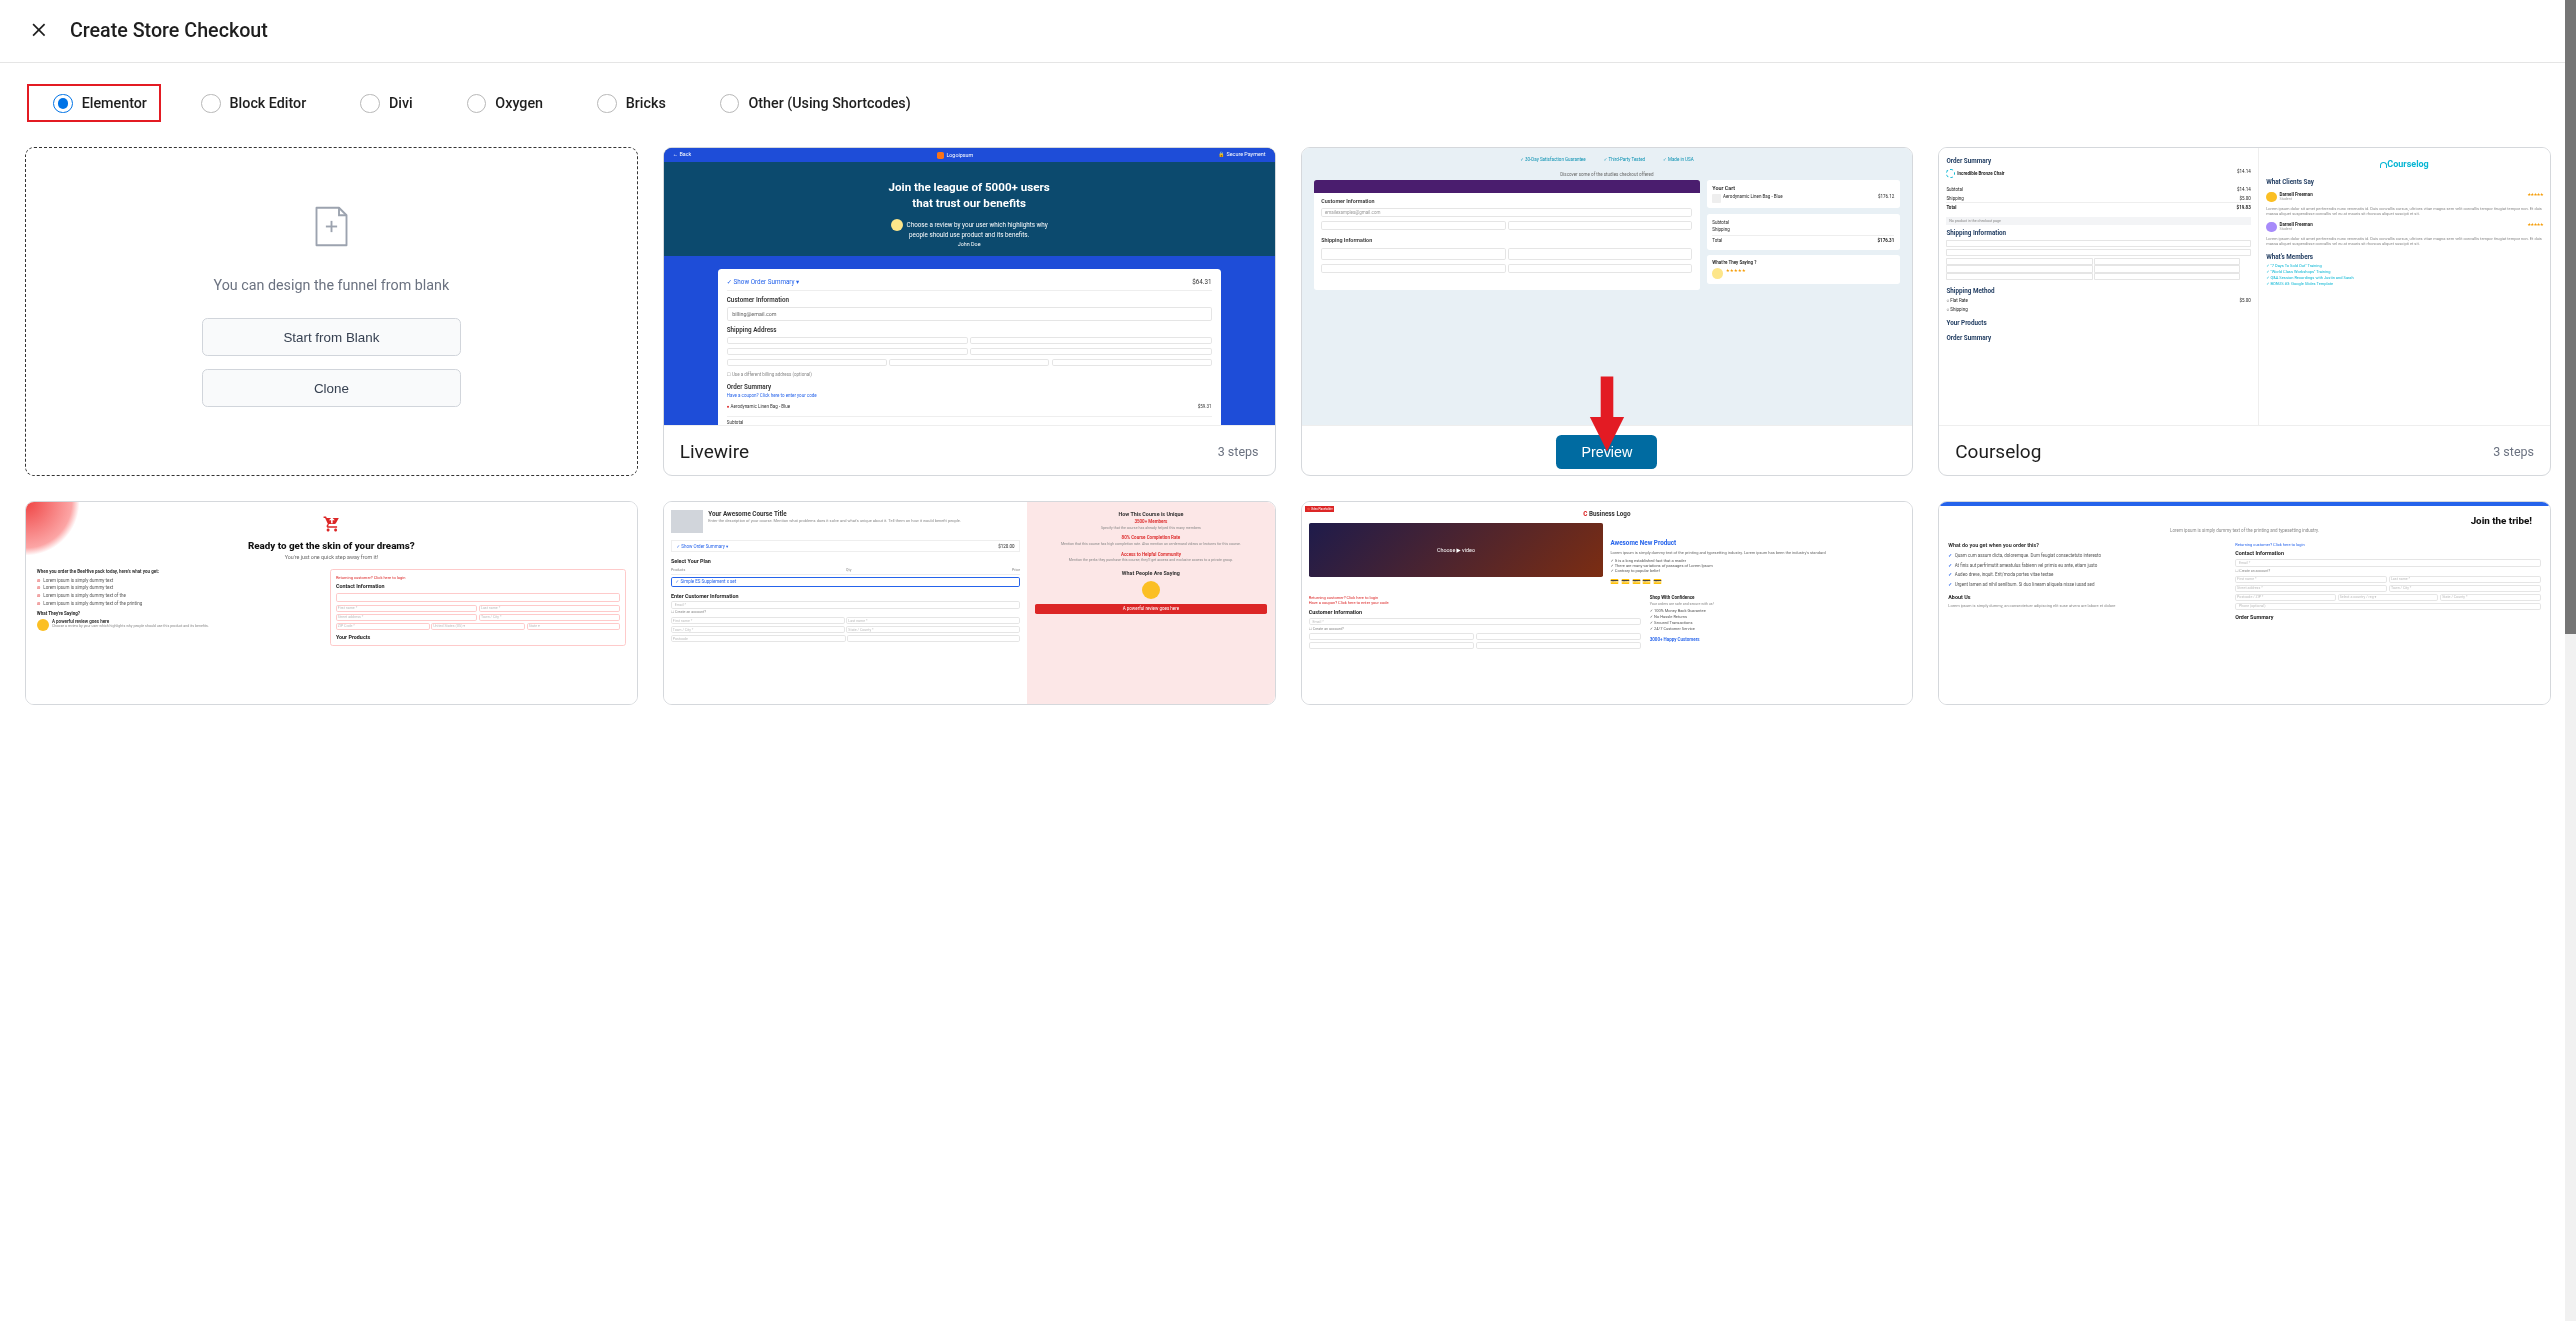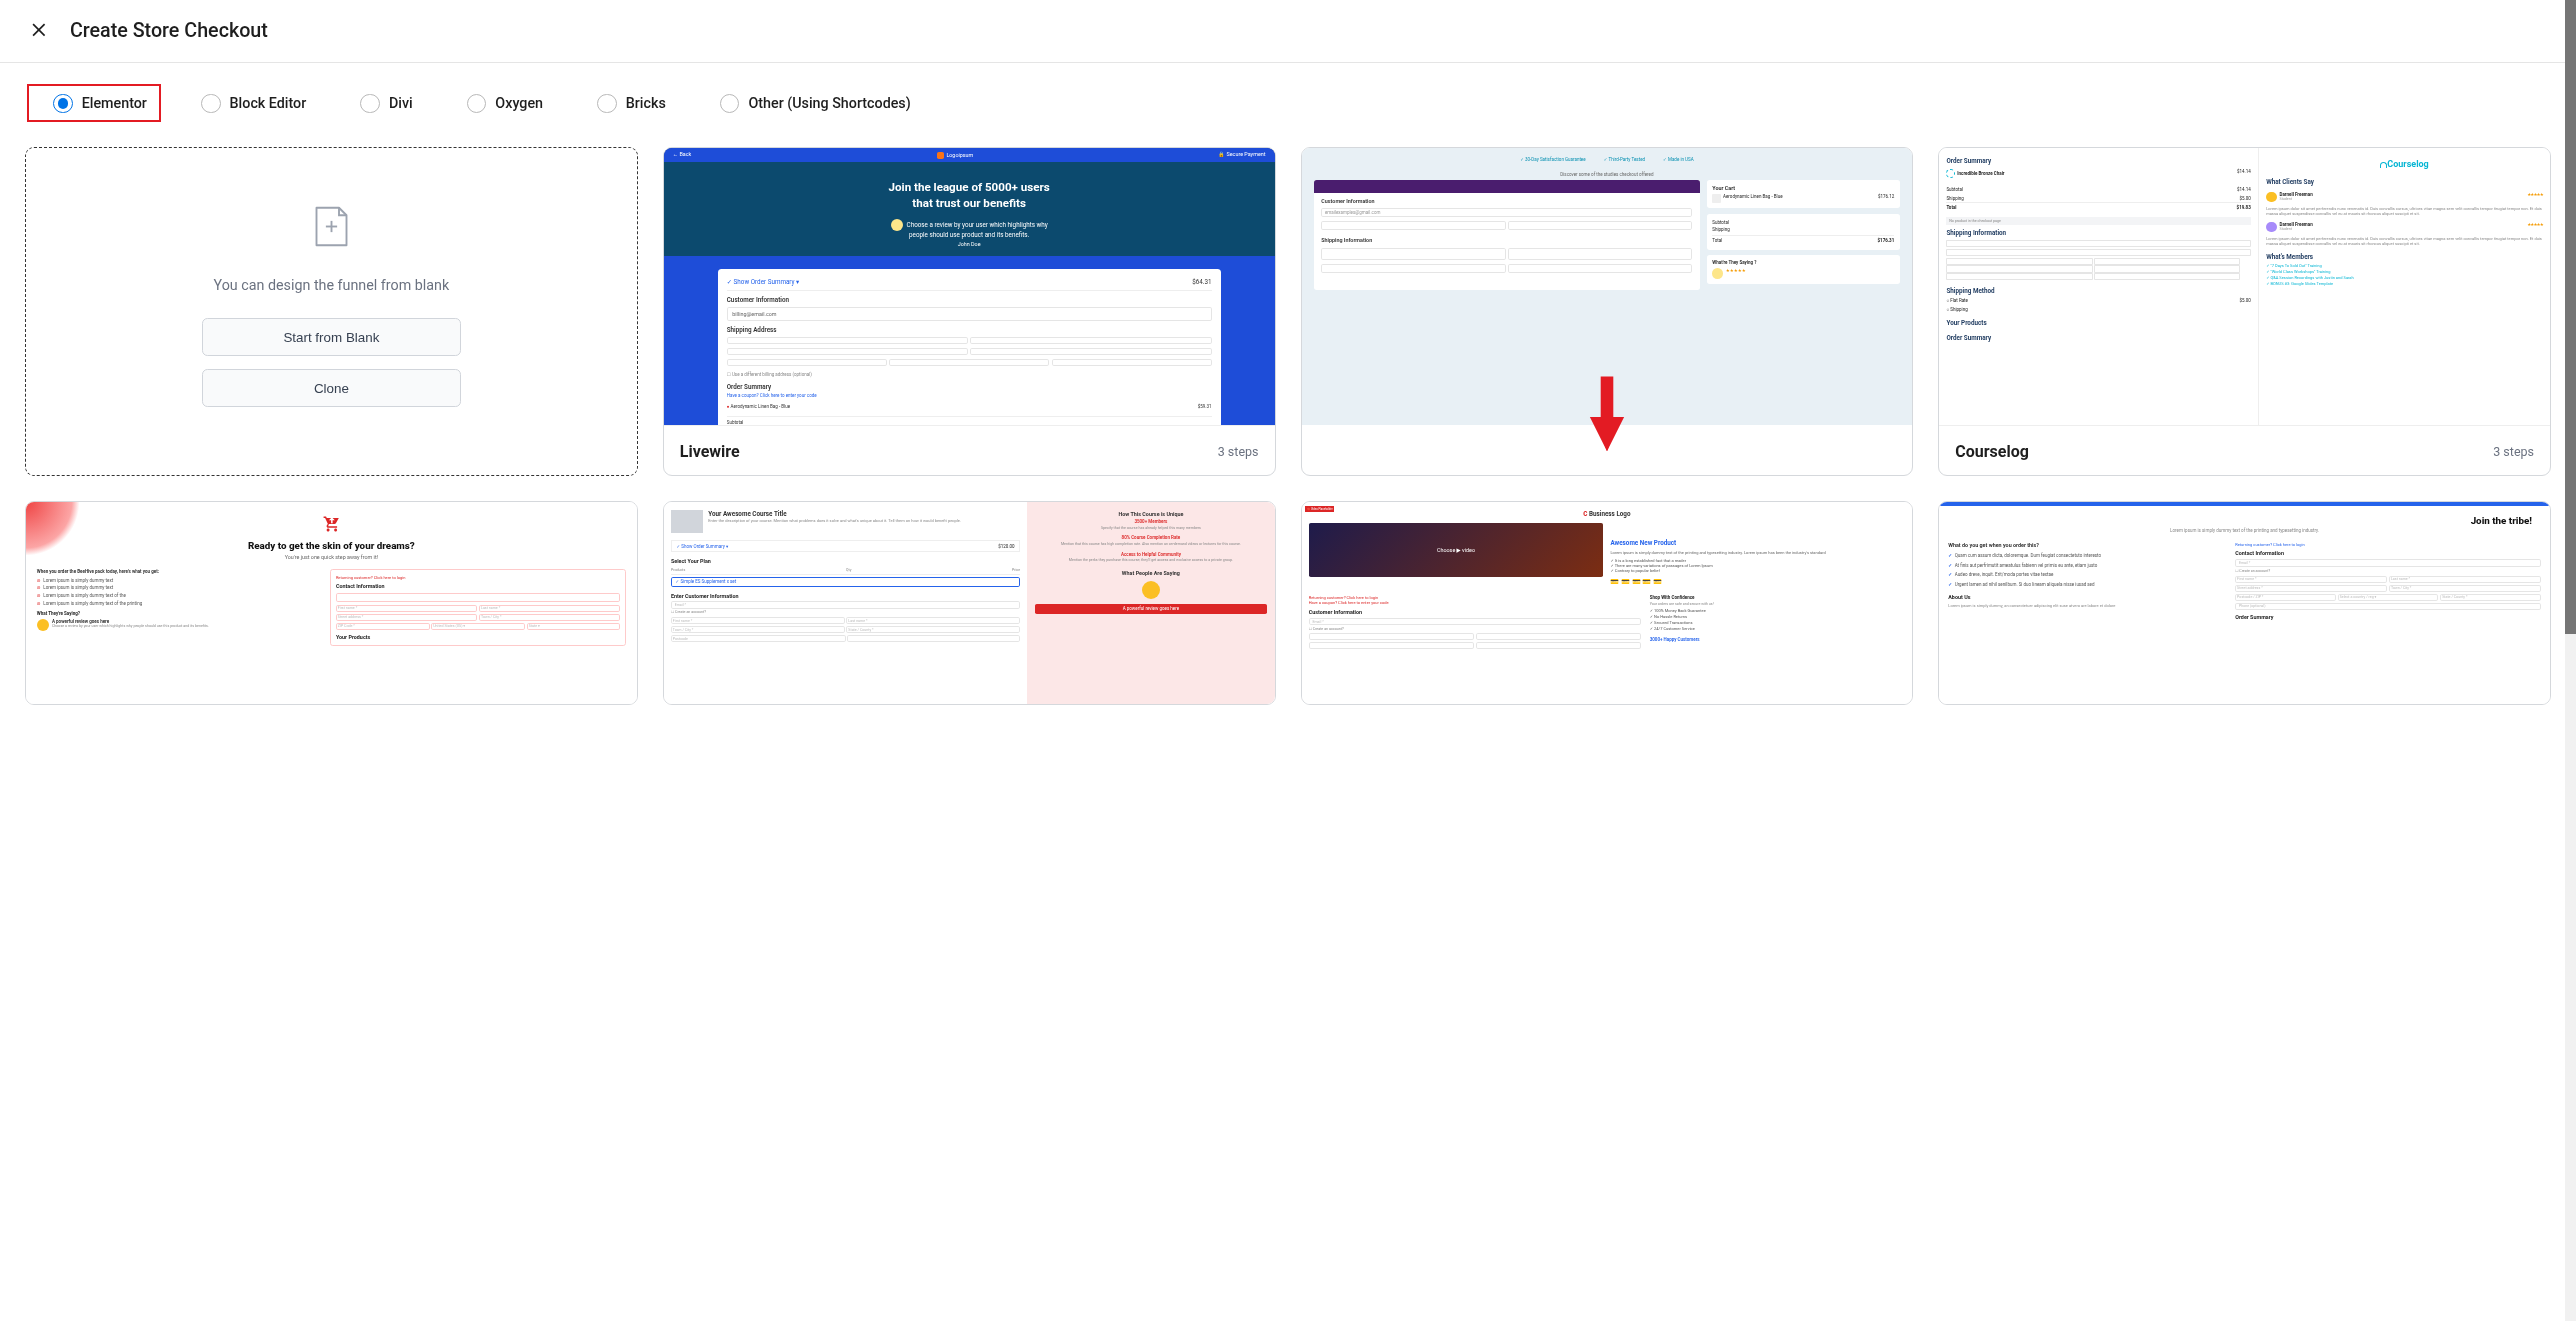--- a/index.html
+++ b/index.html
@@ -141,23 +141,23 @@
     .card-footer {
       display: flex;
       justify-content: space-between;
       align-items: center;
       padding: 12.5px 16px;
       font-size: 13.4px;
       border-top: 0.9px solid #eee;
       height: 52px;
     }
     .card-name {
-      font-weight: 700;
+      font-weight: 400;
       color: #1e1e1e;
-      font-size: 16px;
+      font-size: 19px;
     }
     .card-steps {
       color: #6b7280;
       font-size: 12.5px;
     }
     .centered-footer {
       justify-content: center;
     }
     .preview-btn {
       background: #006ba1;
@@ -751,20 +751,23 @@
         </div>
       </div>
     </div>
     <div class="arrow-annotation">
       <svg width="45" height="81" viewBox="0 0 50 90">
         <path d="M25 5 L25 60 L10 50 L25 88 L40 50 L25 60 Z" fill="#e31b23"></path>
         <rect x="18" y="5" width="14" height="50" fill="#e31b23"></rect>
         <path d="M6 50 L25 88 L44 50 Z" fill="#e31b23"></path>
       </svg>
     </div>
+    <div class="card-footer centered-footer">
+      <button class="preview-btn">Preview</button>
+    </div>
   </div>
 
   <div class="template-card">
     <div class="card-preview">
       <div class="preview-courselog">
         <div class="cl-left">
           <div class="cl-title">Order Summary</div>
           <div class="cl-row">
               <span style="display:flex;gap:1.8px;align-items:center;">
                 <span style="width:9px;height:9px;border:0.9px dashed #06b6d4;border-radius:50%;"></span>

